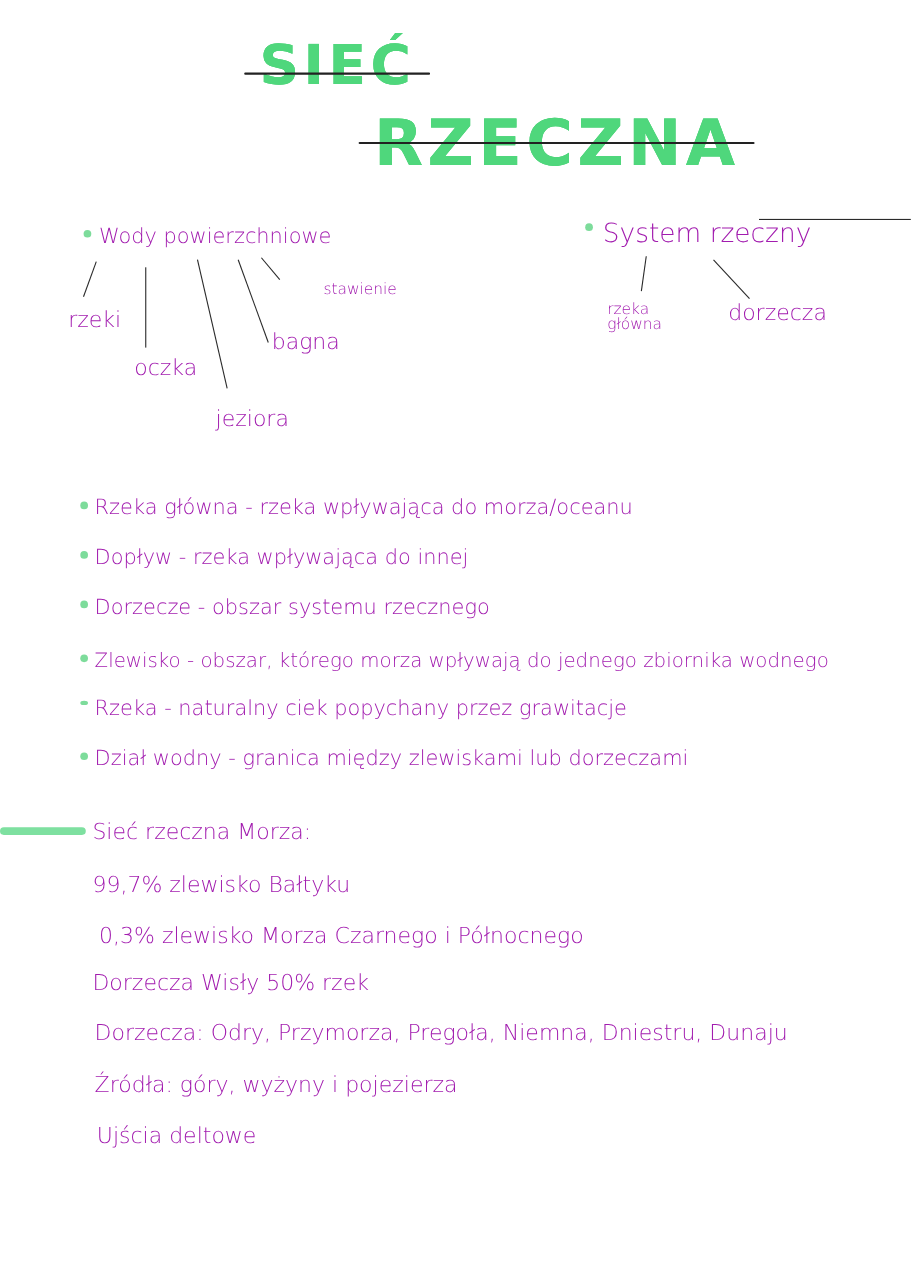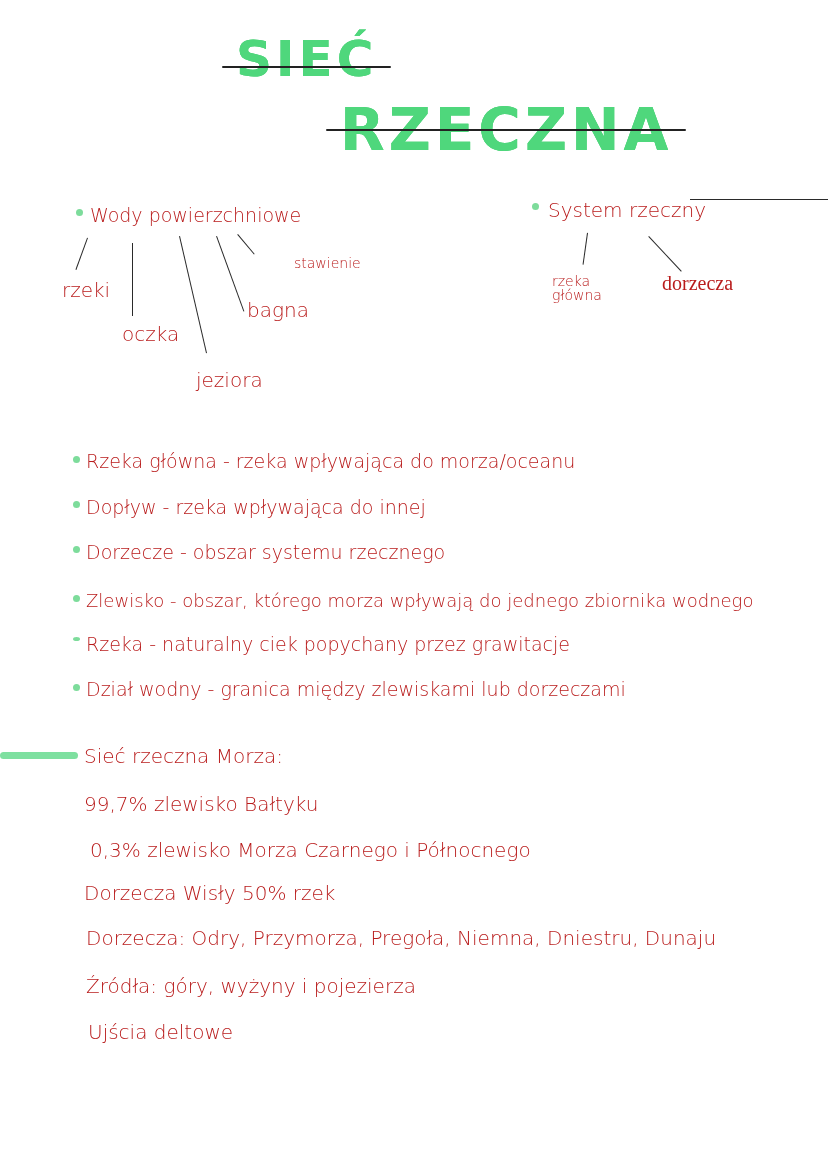--- a/index.html
+++ b/index.html
@@ -1,20 +1,20 @@
 <!DOCTYPE html>
 <html><head>
   <meta charset="utf-8">
   <style>
     html, body { margin: 0; padding: 0; }
     body {
       width: 828px; height: 1171px; background: #ffffff; position: relative; overflow: hidden;
       font-family: "DejaVu Sans", sans-serif; color: #1b1b1b;
     }
-    .hand { font-family: "DejaVu Sans", sans-serif; font-weight: 300; color: #b91c1c; position: absolute; white-space: nowrap; }
+    .hand { font-family: "DejaVu Sans", sans-serif; font-weight: 300; color: #a21caf; position: absolute; white-space: nowrap; }
     .title {
       position: absolute; font-family: "DejaVu Sans", sans-serif; font-weight: 700;
       color: #4fd77c; letter-spacing: 4px; text-shadow: 0 0 0 #3cc86a;
     }
     .title .inner { position: relative; display: inline-block; }
     .title .strike {
       position: absolute; left: -14px; right: -14px; height: 2px; background: #222;
       border-radius: 2px;
     }
     .dot { position: absolute; width: 7px; height: 7px; border-radius: 50%; background: #7ddc9b; }
@@ -42,28 +42,28 @@
 <div class="line" style="left:133px; top:243px; width:73px; transform:rotate(90deg);"></div>
 <div class="hand small" style="left:122px; top:322px;">oczka</div>
 <div class="line" style="left:180px; top:236px; width:120px; transform:rotate(77deg);"></div>
 <div class="hand small" style="left:196px; top:368px;">jeziora</div>
 <div class="line" style="left:217px; top:236px; width:80px; transform:rotate(70deg);"></div>
 <div class="hand small" style="left:247px; top:298px;">bagna</div>
 <div class="line" style="left:238px; top:234px; width:26px; transform:rotate(50deg);"></div>
 <div class="hand tiny" style="left:250px; top:255px;margin-left:44px;">stawienie</div>
 
 <div class="dot" style="left:532px; top:203px;"></div>
-<div class="hand" style="left:548px; top:198px; font-size:20px;">System rzeczny</div>
+<div class="hand" style="left:548px; top:198px; font-size:24px;">System rzeczny</div>
 <div class="line" style="left:690px; top:199px; width:138px;"></div>
 <div class="line" style="left:588px; top:233px; width:32px; transform:rotate(98deg);"></div>
 <div class="hand tiny" style="left:552px; top:274px; line-height:14px; white-space:normal; width:80px;">
   <span>rzeka główna</span>
 </div>
 <div class="line" style="left:649px; top:236px; width:48px; transform:rotate(47deg);"></div>
-<div class="hand small" style="left:662px; top:272px;font-family:Liberation Serif, serif;">dorzecza</div>
+<div class="hand small" style="left:662px; top:272px;">dorzecza</div>
 
 <div class="dot" style="left:73px; top:456px;"></div>
 <div class="hand def" style="left:86px; top:450px;">Rzeka główna - rzeka wpływająca do morza/oceanu</div>
 <div class="dot" style="left:73px; top:501px;"></div>
 <div class="hand def" style="left:86px; top:496px;">Dopływ - rzeka wpływająca do innej</div>
 <div class="dot" style="left:73px; top:546px;"></div>
 <div class="hand def" style="left:86px; top:541px;">Dorzecze - obszar systemu rzecznego</div>
 <div class="dot" style="left:73px; top:595px;"></div>
 <div class="hand def" style="left:86px; top:590px; font-size:18px;">Zlewisko - obszar, którego morza wpływają do jednego zbiornika wodnego</div>
 <div class="dot" style="left:73px; top:637px; height:4px;"></div>

